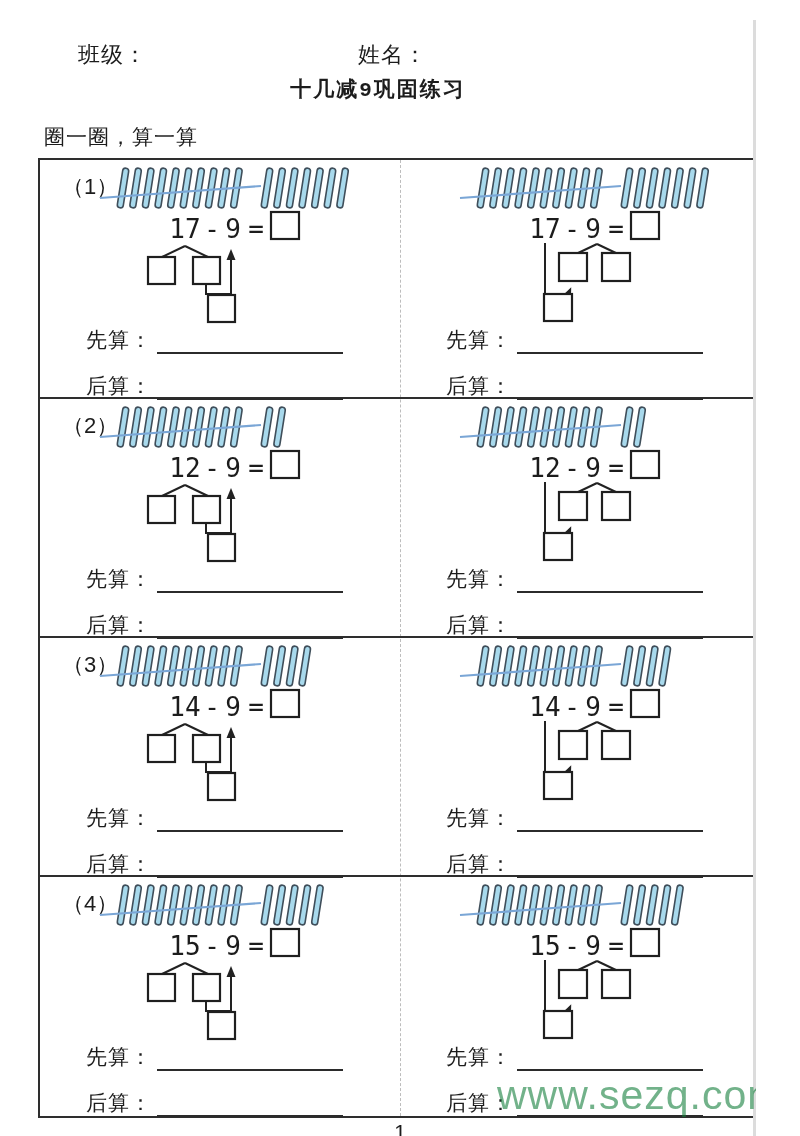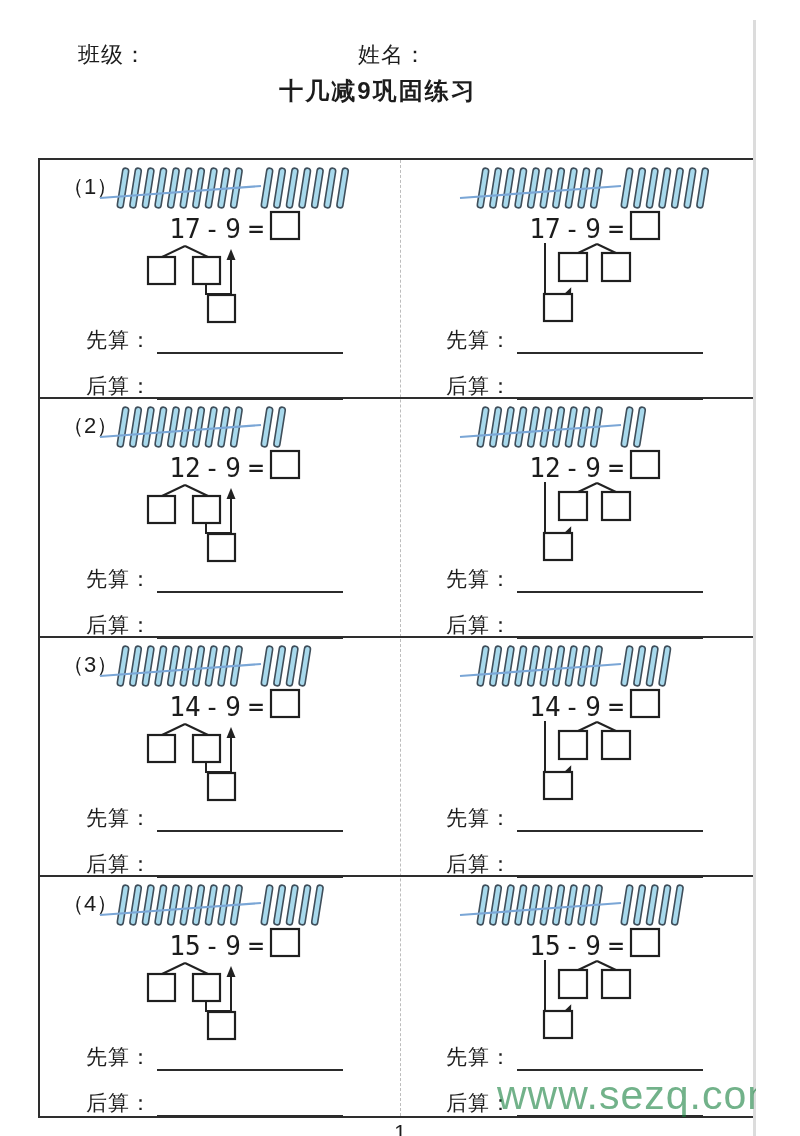--- a/index.html
+++ b/index.html
@@ -4,21 +4,21 @@
 <style>
   html,body{margin:0;padding:0;background:#ffffff;}
   .page{
     position:relative;width:756px;height:1136px;background:#ffffff;
     font-family:"Liberation Sans","DejaVu Sans",sans-serif;color:#1c1c1c;overflow:hidden;margin-top:20px;
   }
   .hdr-label{position:absolute;top:20px;font-size:22px;letter-spacing:1px;}
   .hdr-label.class{left:78px;}
   .hdr-label.name{left:358px;}
   .title{position:absolute;top:55px;left:0;width:100%;margin:0;text-align:center;
-         font-size:24px;font-weight:700;letter-spacing:2px;}
+         font-size:21px;font-weight:700;letter-spacing:2px;font-family:Liberation Mono, monospace;}
   .subtitle{position:absolute;top:103px;left:44px;font-size:21px;letter-spacing:1px;}
   .table{position:absolute;left:38px;top:138px;width:724px;height:960px;
          border:2px solid #2e2e2e;box-sizing:border-box;background:#fff;}
   .center-divider{position:absolute;left:360px;top:0;height:100%;width:0;
          border-left:1px dashed #bdbdbd;}
   .row{position:relative;height:239px;display:flex;box-sizing:border-box;
        border-bottom:2px solid #2e2e2e;}
   .row:last-child{border-bottom:none;}
   .cell{position:relative;width:360px;height:100%;}
   .plabel{position:absolute;left:22px;top:12px;font-size:22px;}
@@ -44,20 +44,21 @@
       <marker id="ah" markerUnits="userSpaceOnUse" markerWidth="13" markerHeight="13" refX="8" refY="6" orient="auto">
         <path d="M0,1.5 L11,6 L0,10.5 Z" fill="#222222"></path>
       </marker>
     </defs>
   </svg>
 
   <span class="hdr-label class">班级：</span>
   <span class="hdr-label name">姓名：</span>
 
   <h1 class="title">十几减9巩固练习</h1>
+  <div class="subtitle">圈一圈，算一算</div>
 
   <div class="table" id="problems-table">
     <div class="center-divider"></div>
   <div class="row">
         <div class="cell">
           <div class="plabel">（1）</div>
           <svg class="diagram" width="360" height="168" viewBox="0 0 360 168">
             <g>
               <rect x="80" y="8" width="6" height="40" rx="3" ry="3" fill="#a8d9ec" stroke="#3f4e5a" stroke-width="1.6" transform="rotate(9 83 28)"></rect>
               <rect x="92.6" y="8" width="6" height="40" rx="3" ry="3" fill="#a8d9ec" stroke="#3f4e5a" stroke-width="1.6" transform="rotate(9 95.6 28)"></rect>

